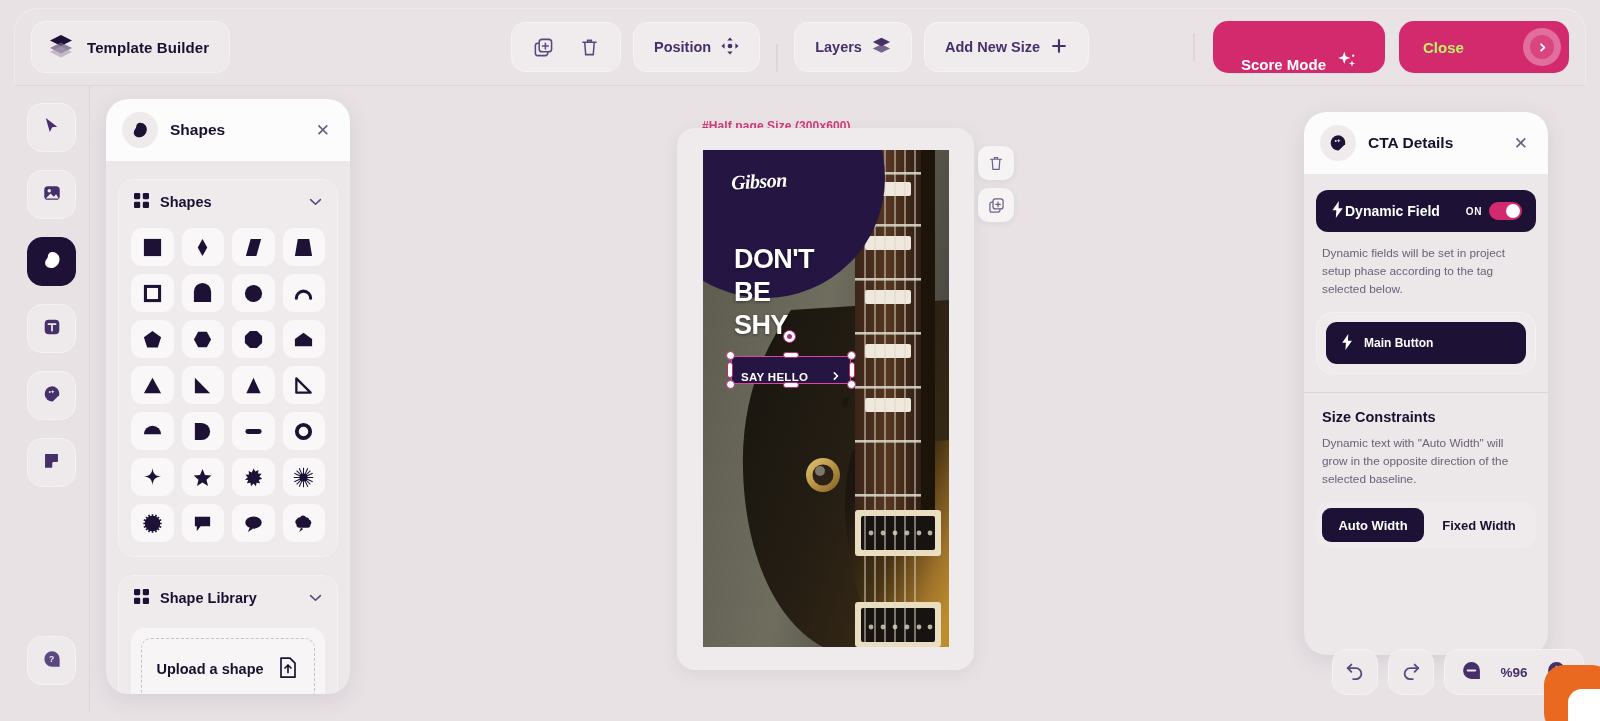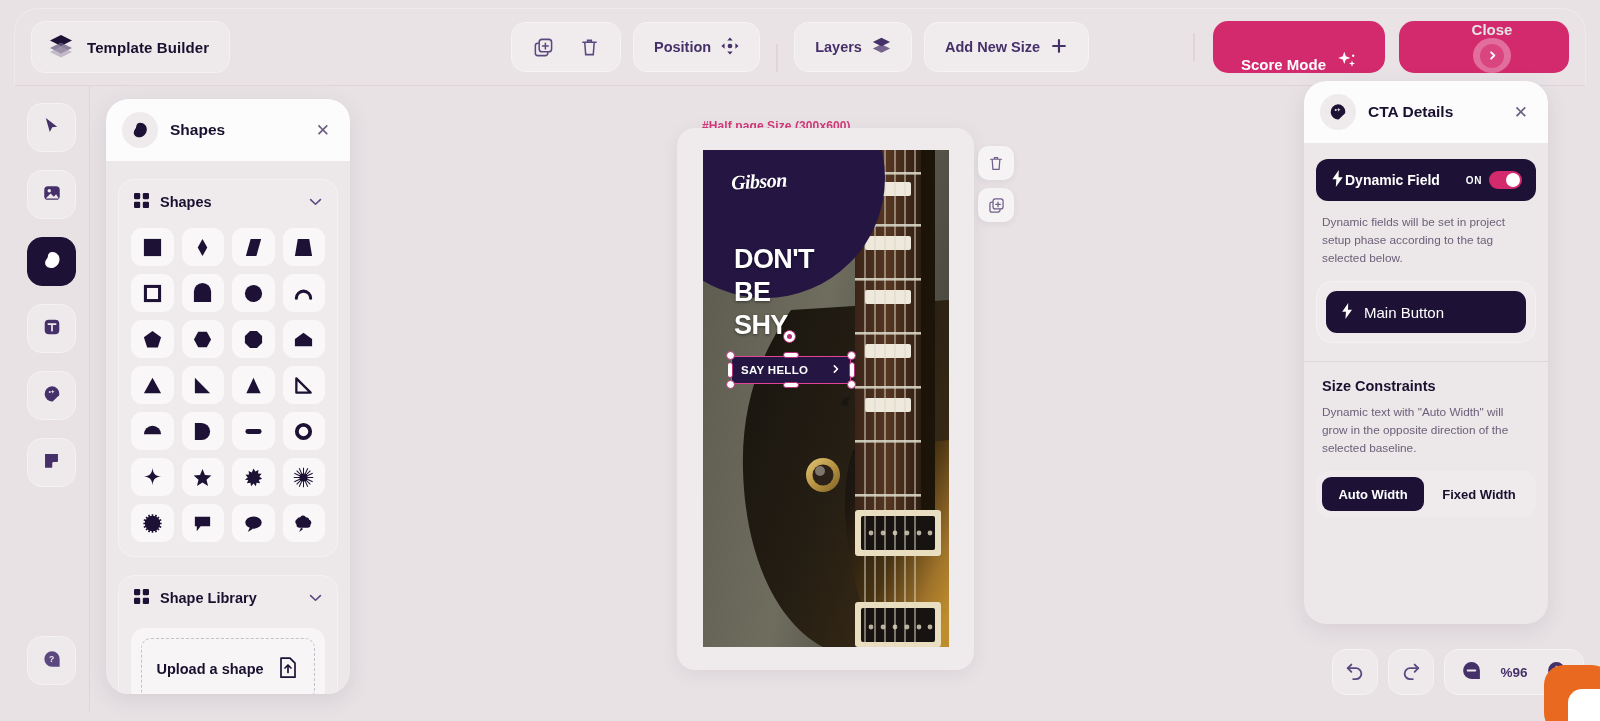--- a/index.html
+++ b/index.html
@@ -60,23 +60,23 @@
   }
   .btn-pink {
     height: 52px; border-radius: 15px;
     background: #d32a6d;
     color: #fff; font-size: 15px; font-weight: 700;
     display: flex; align-items: flex-end; gap: 11px;
     padding: 0 28px; cursor: pointer; white-space: nowrap;
   }
   .btn-close {
     height: 52px; width: 170px; border-radius: 15px;
-    background: #d32a6d; color: #e5e5e5; font-size: 15px; font-weight: 700;
+    background: #d32a6d; color: #bef264; font-size: 15px; font-weight: 700;
     display: flex; align-items: center; justify-content: space-between;
-    padding: 0 8px 0 24px; cursor: pointer; flex-direction: column;
+    padding: 0 8px 0 24px; cursor: pointer;
   }
   .close-circle {
     width: 38px; height: 38px; border-radius: 50%;
     background: rgba(255,255,255,.32);
     display: flex; align-items: center; justify-content: center;
   }
   .close-inner {
     width: 24px; height: 24px; border-radius: 50%;
     background: #d9457f; display: flex; align-items: center; justify-content: center;
     color: #fff; font-size: 12px;
@@ -186,21 +186,21 @@
   .headline {
     position: absolute; left: 31px; top: 93px;
     color: #fff; font-weight: 700; font-size: 27px; line-height: 33px;
     letter-spacing: -.6px;
     text-shadow: 0 1px 3px rgba(0,0,0,.45);
   }
   .cta-wrap { position: absolute; left: 28px; top: 206px; width: 120px; height: 28px; }
   .cta-btn {
     position: absolute; inset: 0;
     background: #241543; border: 1px solid #e0459a;
-    display: flex; align-items: center; justify-content: space-between;
+    display: flex; align-items: flex-end; justify-content: space-between;
     padding: 0 9px;
     color: #fff; font-size: 11.5px; font-weight: 700; letter-spacing: .3px;
   }
   .hdl { position: absolute; background: #fff; border: 1.2px solid #b32d77; border-radius: 6px; }
   .hdl.c { width: 9px; height: 9px; border-radius: 50%; }
   .hdl.bar-h { width: 16px; height: 6px; }
   .hdl.bar-v { width: 6px; height: 16px; }
   .rotate-knob {
     position: absolute; left: 52px; top: -26px;
     width: 13px; height: 13px; border-radius: 50%;
@@ -215,21 +215,21 @@
   }
   .canvas-side-btn {
     width: 36px; height: 34px; border-radius: 10px; background: #f6f3f5;
     display: flex; align-items: center; justify-content: center;
     color: #6f5f8a; cursor: pointer;
     box-shadow: 0 2px 6px rgba(60,40,70,.07);
   }
 
   
   .panel-right {
-    position: absolute; left: 1304px; top: 81px; width: 244px; height: 543px;
+    position: absolute; left: 1304px; top: 112px; width: 244px; height: 543px;
     background: #ece7e9; border-radius: 22px;
     box-shadow: 0 6px 22px rgba(60,40,70,.10);
     overflow: hidden;
   }
   .dyn-card {
     margin: 16px 12px 0 12px; height: 42px;
     background: #1d1235; border-radius: 12px;
     display: flex; align-items: center; padding: 0 14px; 
   }
   .dyn-label { color: #fff; font-size: 14px; font-weight: 700; flex: 1; }
@@ -246,21 +246,21 @@
     margin: 12px 18px 0 18px; 
     font-size: 11.8px; line-height: 18px; color: #6c6079;
   }
   .group-card {
     margin: 14px 12px 0 12px; background: #efebed; border: 1px solid #f4f1f2;
     border-radius: 16px; padding: 9px;
   }
   .main-btn-row {
     height: 42px; background: #1d1235; border-radius: 11px;
     display: flex; align-items: center; gap: 10px; padding: 0 14px;
-    color: #fff; font-size: 15px; font-weight: 400; cursor: pointer;
+    color: #fff; font-size: 12px; font-weight: 700; cursor: pointer;
   }
   .tag-row {
     margin-top: 8px; height: 40px; background: #f7f5f6; border-radius: 11px;
     display: flex; align-items: center; gap: 11px; padding: 0 13px;
     color: #19102f; font-size: 14px; font-weight: 700; cursor: pointer;
   }
   .tag-row .chev-r { margin-left: auto; color: #5b4881; font-size: 13px; }
   .sep { height: 1px; background: #ddd6da; margin: 18px 0 0 0; }
   .size-title { margin: 16px 0 0 18px; font-size: 14.5px; font-weight: 700; color: #19102f; }
   .size-desc { margin: 9px 18px 0 18px; font-size: 11.8px; line-height: 18px; color: #6c6079; }

